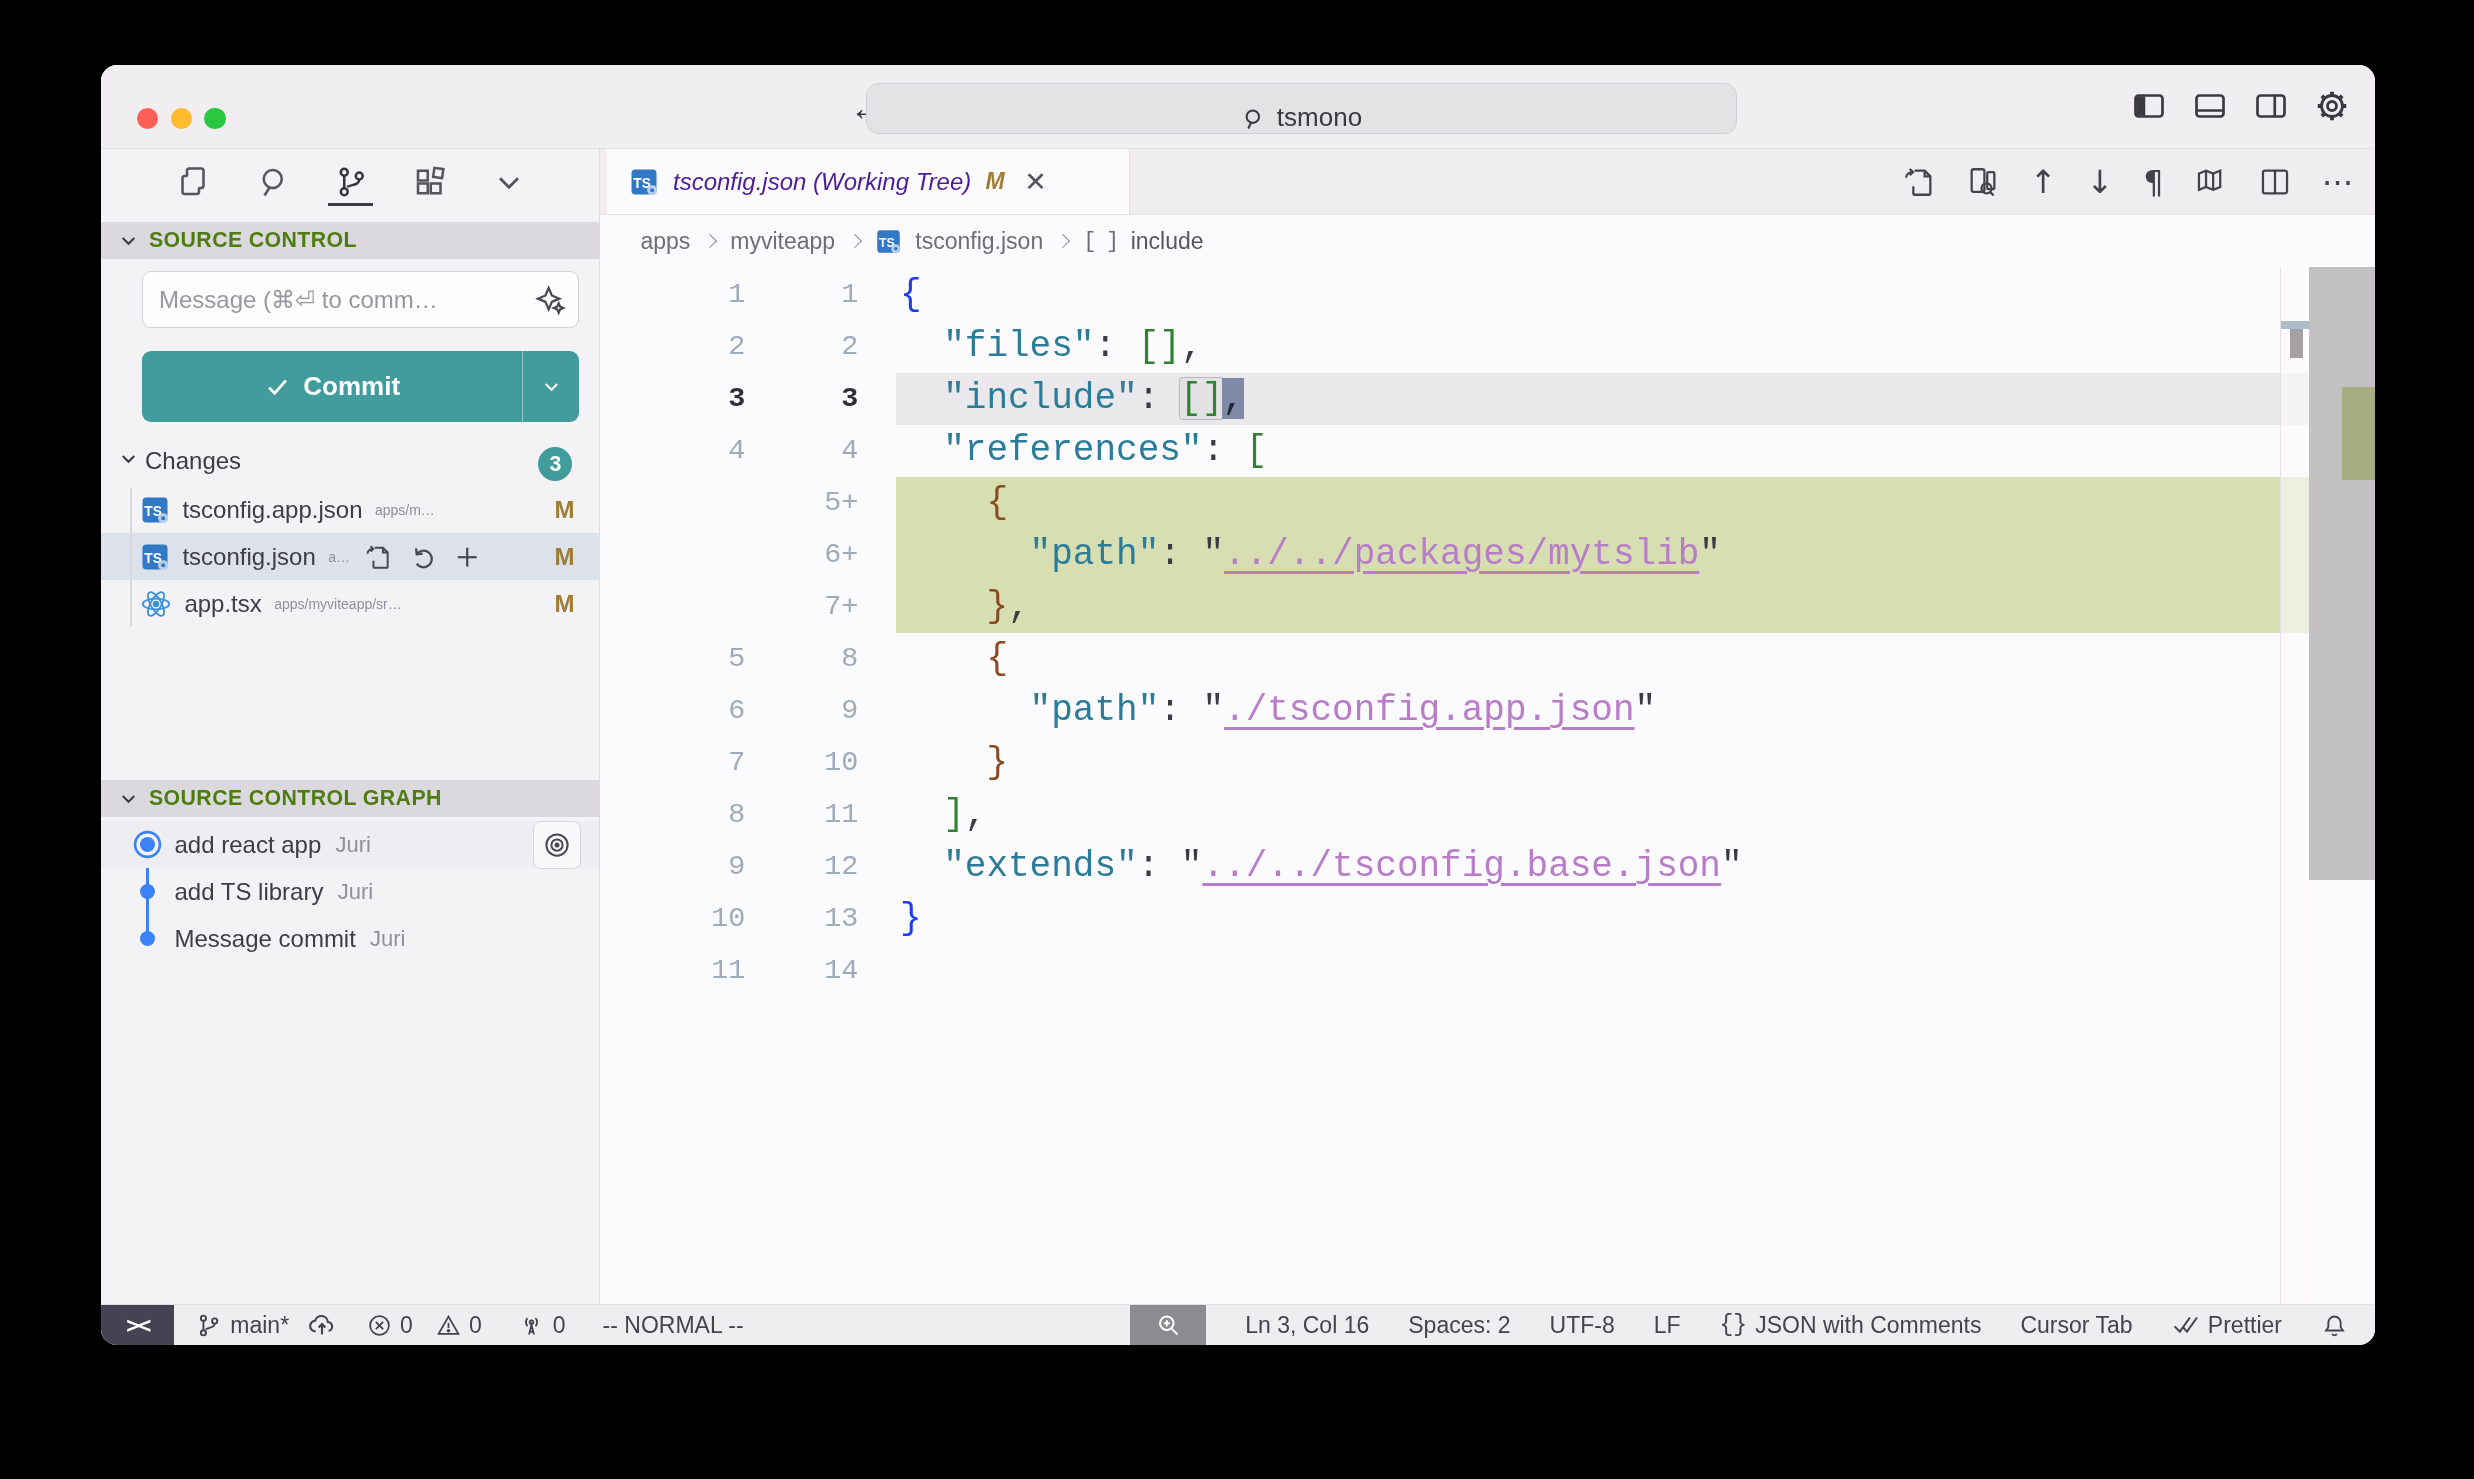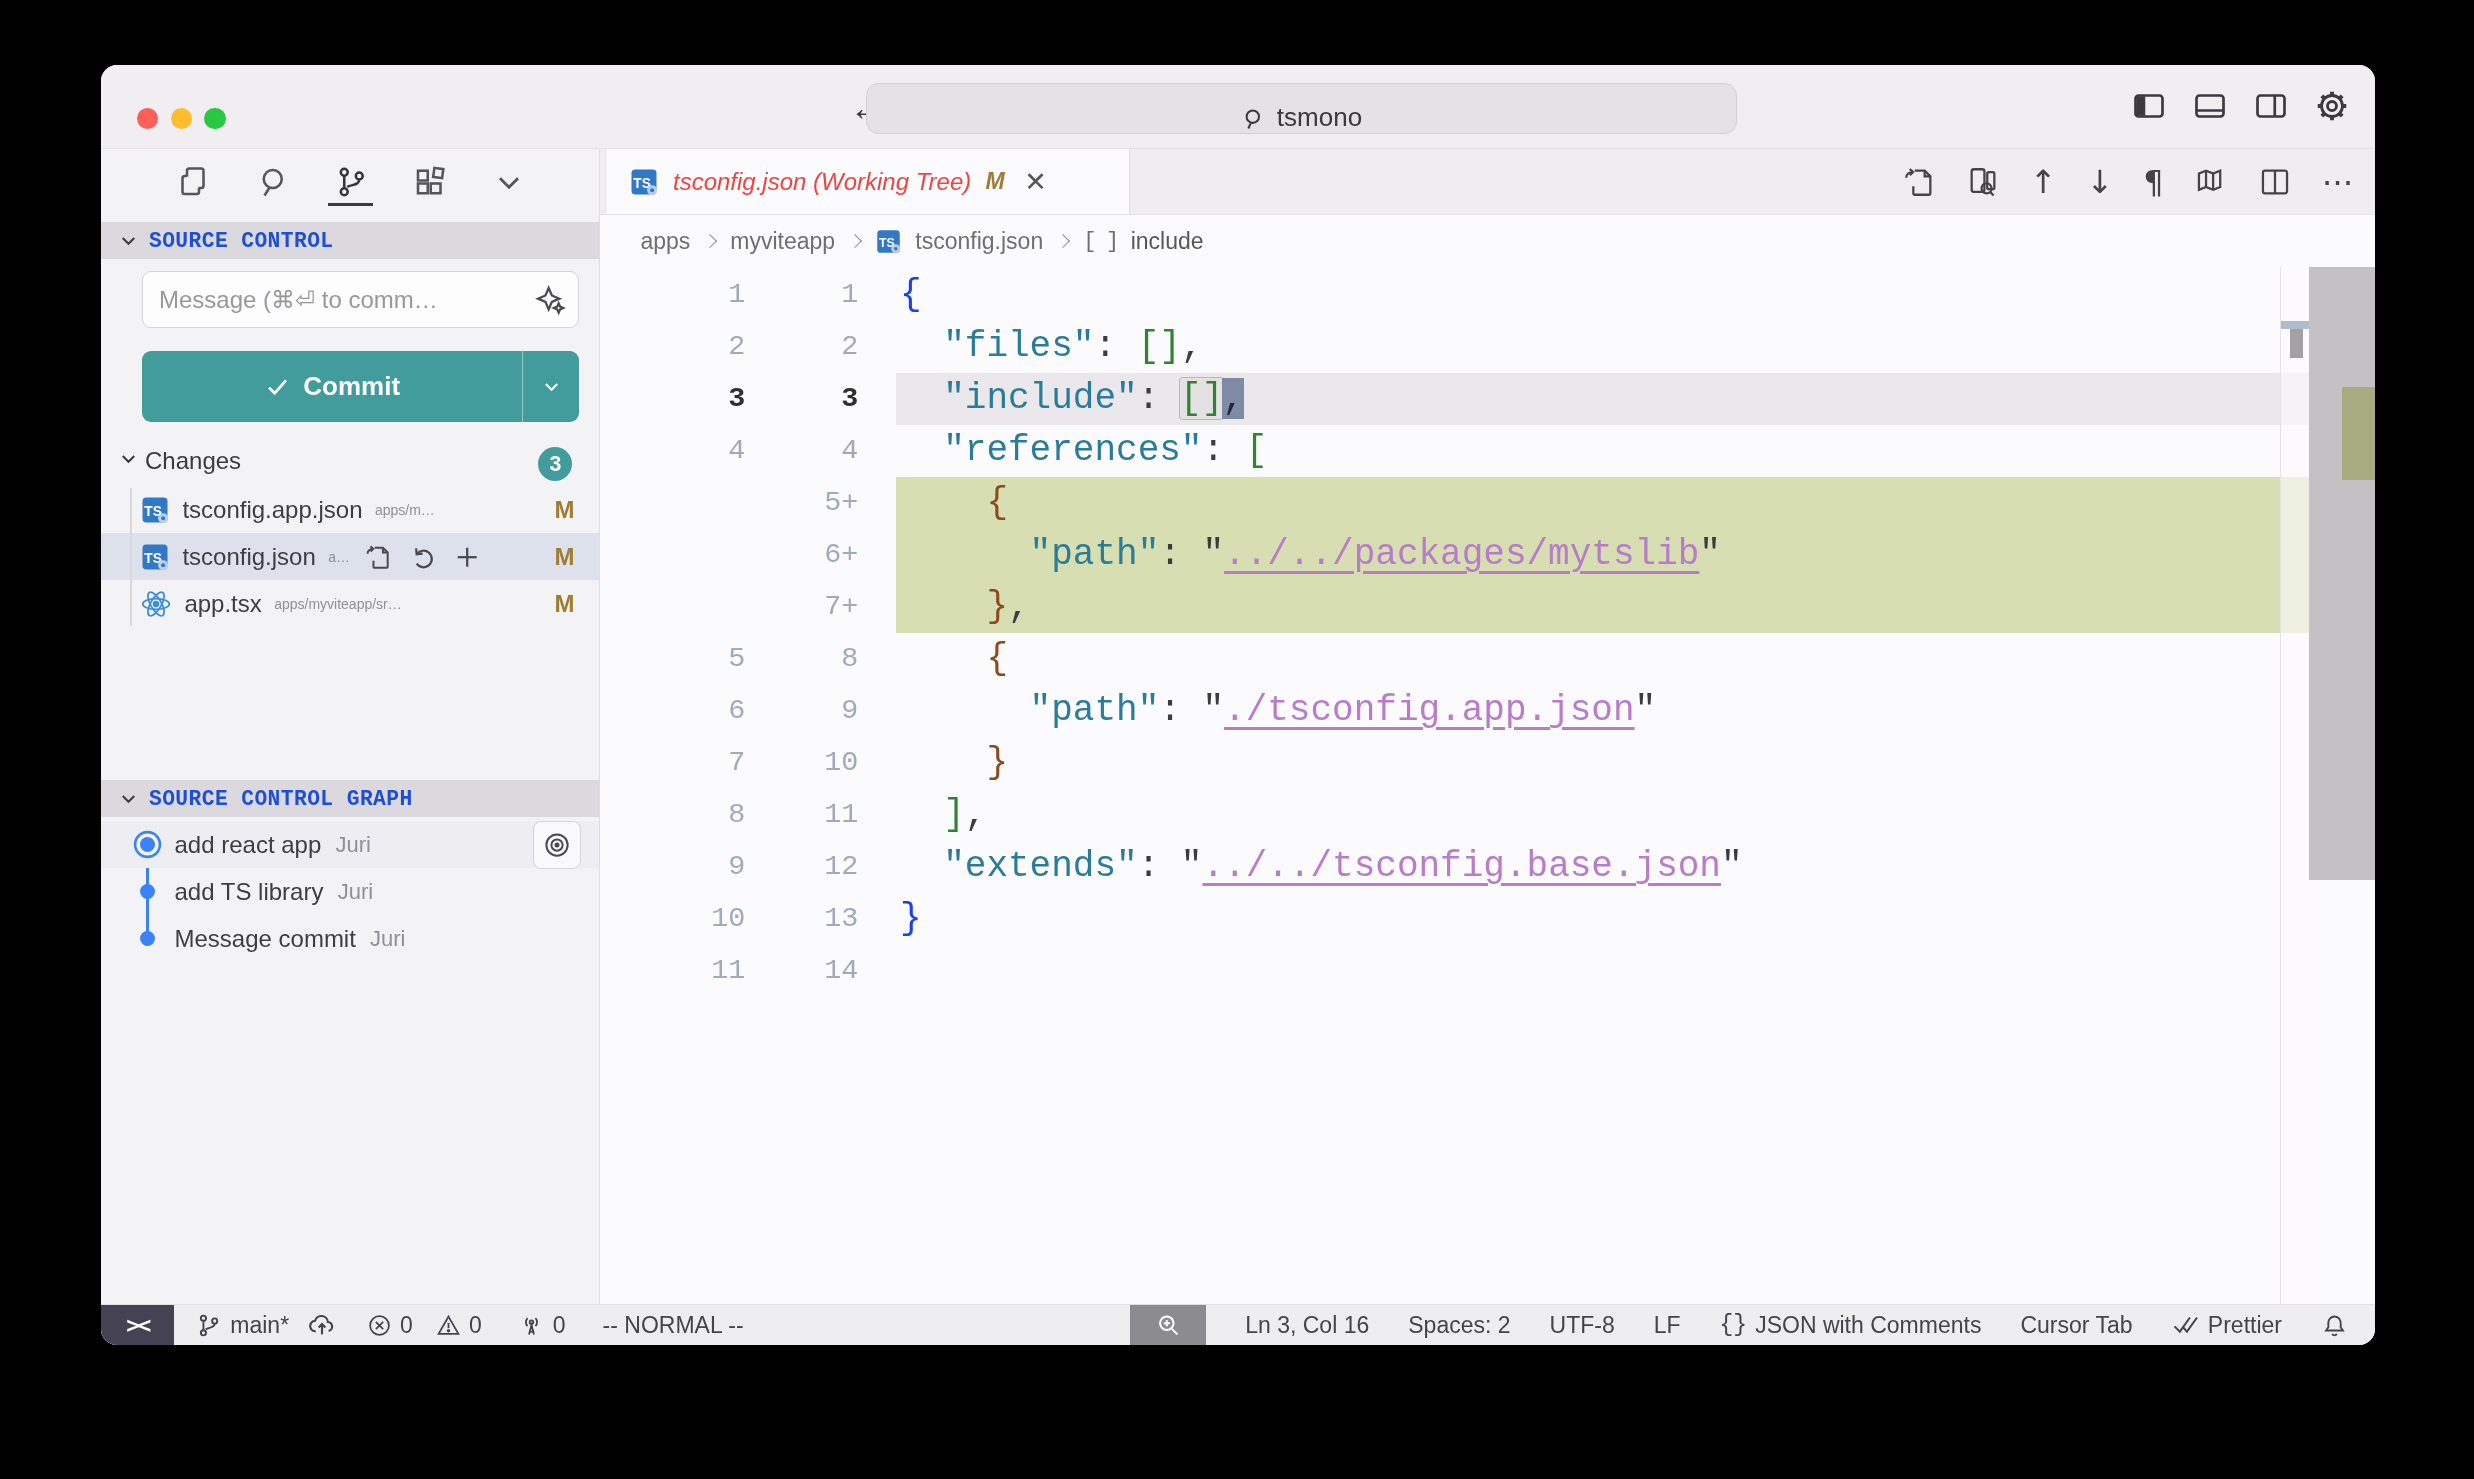--- a/index.html
+++ b/index.html
@@ -28,21 +28,21 @@
 
   
   .main { flex:1; display:flex; min-height:0; }
 
   
   .sidebar { flex:0 0 499px; background:#f3f2f4; border-right:0.9px solid #dfdde0; display:flex; flex-direction:column; position:relative; }
   .activity { height:66px; display:flex; align-items:center; padding-left:73px; gap:42px; }
   .activity .a-item { width:37px; height:52px; display:flex; align-items:center; justify-content:center; position:relative; }
   .activity .a-item.active::after { content:""; position:absolute; left:-3.6px; right:-3.6px; bottom:1.8px; height:3.1px; background:#3b3b41; }
   .sec-head { height:37px; background:#dbd9dd; display:flex; align-items:center; padding-left:16px; gap:9px;
-    font-size:21.3px; font-weight:bold; color:#1d4ed8; letter-spacing:0.4px;font-family:Liberation Mono, monospace; }
+    font-size:21.3px; font-weight:bold; color:#4d7c0f; letter-spacing:0.4px; }
   .sec-head.first { margin-top:7.1px; }
   .msg-input { margin:12.4px 20.4px 0 41px; width:437px; height:57px; background:#fdfdfe; border:1.3px solid #d5d3d7;
     border-radius:9px; display:flex; align-items:center; padding:0 12.4px 0 16px; }
   .msg-input .ph { color:#98979e; font-size:24px; flex:1; white-space:nowrap; overflow:hidden; }
   .commit-btn { margin:23px 20.4px 0 41px; width:437px; height:71px; background:#429c9b; border-radius:9px;
     display:flex; align-items:center; color:#fff; }
   .commit-main { flex:1; display:flex; align-items:center; justify-content:center; gap:12.4px; font-size:26px; font-weight:bold; }
   .commit-drop { flex:0 0 57px; height:100%; border-left:1.3px solid rgba(255,255,255,0.45); display:flex; align-items:center; justify-content:center; }
   .changes-head { margin-top:25px; height:39px; display:flex; padding:0 27px 0 16px; gap:5px;
     font-size:24px; color:#3a3a41; }
@@ -59,21 +59,21 @@
   .graph-row .author { color:#90909a; font-size:22px; }
   .dot { width:15px; height:15px; border-radius:50%; background:#3b82f6; flex:0 0 15px; margin-right:5.3px; position:relative; z-index:1; }
   .dot.ring { box-shadow:0 0 0 3.6px #f3f2f4, 0 0 0 6.2px #3b82f6; }
   .goto-box { margin-left:auto; width:48px; height:48px; border:1.3px solid #d6d4d8; background:#f9f8fa; border-radius:8px;
     display:flex; align-items:center; justify-content:center; }
 
   
   .editor-col { flex:1; display:flex; flex-direction:column; background:#fbfafc; min-width:0; }
   .tabbar { flex:0 0 66px; background:#efedf0; display:flex; align-items:stretch; padding-left:7.1px; border-bottom:0.9px solid #e5e3e6; position:relative; }
   .tab { width:523px; background:#fbfafc; border-right:0.9px solid #e0dee1; display:flex; align-items:center; padding:0 18px 0 21.3px; gap:14.2px; }
-  .tab-title { font-style:italic; color:#ef4444; font-size:24px; white-space:nowrap; }
+  .tab-title { font-style:italic; color:#4c1d95; font-size:24px; white-space:nowrap; }
   .tab-m { color:#a07d34; font-style:italic; font-weight:bold; font-size:23px; }
   .tab-close { color:#55545a; font-size:27px; margin-left:5.3px; }
   .ed-toolbar { position:absolute; right:21.3px; top:0; height:66px; display:flex; align-items:center; gap:30px; color:#44434a; }
   .ed-toolbar .g { font-size:32px; line-height:36px; font-family:"DejaVu Sans", sans-serif; }
   .breadcrumbs { flex:0 0 52px; background:#fbfafc; display:flex; align-items:center; padding-left:40px; gap:13.3px;
     font-size:23px; color:#6f6e75; }
   .bc-sep { width:9.8px; height:9.8px; border-top:1.8px solid #8c8b92; border-right:1.8px solid #8c8b92; transform:rotate(45deg); margin:0 1.8px; }
   .bc-sym { font-family:"Liberation Mono", monospace; font-size:22px; color:#6f6e75; letter-spacing:-1.8px; }
 
   

